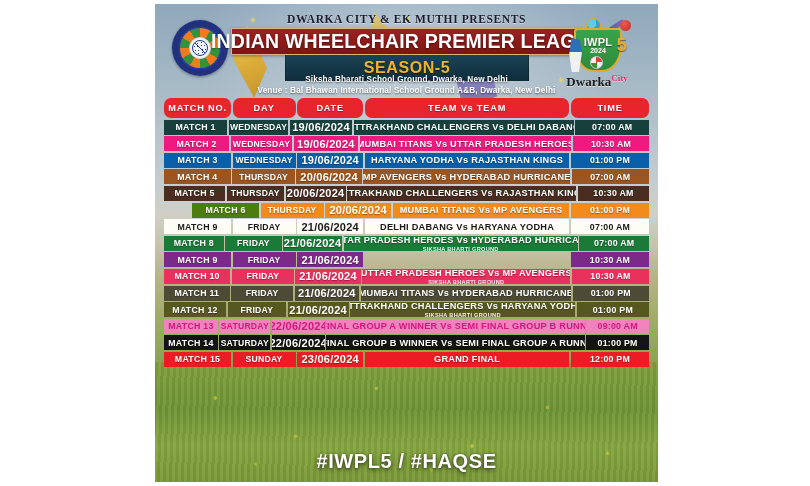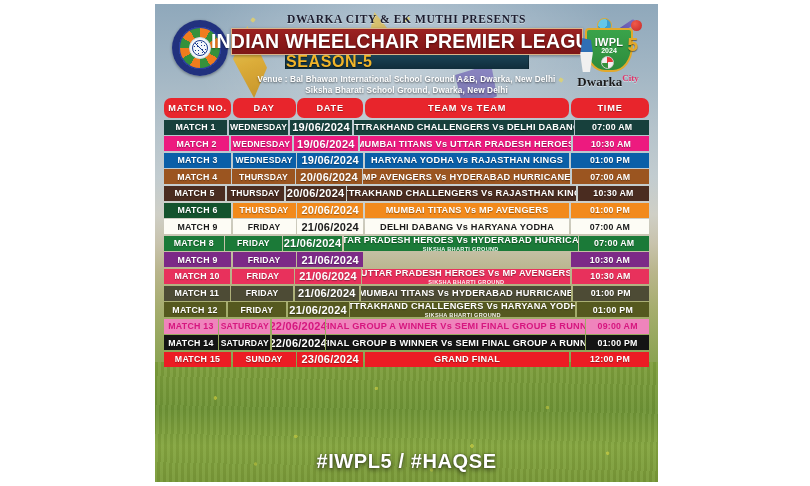--- a/index.html
+++ b/index.html
@@ -124,23 +124,23 @@
     font-weight: bold;
     font-size: 19.5px;
     letter-spacing: .2px;
     white-space: nowrap;
     text-shadow: 0 1px 2px rgba(0,0,0,.45);
   }
 
   .season-band {
     position: absolute;
     left: 130px; top: 51px;
-    width: 244px; height: 14px;
+    width: 244px; height: 26px;
     background: linear-gradient(180deg, #1b4356 0%, #143646 60%, #102d3b 100%);
-    display: flex; align-items: center; 
+    display: flex; align-items: center; justify-content: center;
     border-left: 1px solid rgba(0,0,0,.25);
     border-right: 1px solid rgba(0,0,0,.25);
   }
   .season-band span {
     color: #f0b429;
     font-weight: bold;
     font-size: 16px;
     letter-spacing: .6px;
     text-shadow: 0 1px 1px rgba(0,0,0,.5);
   }
@@ -191,21 +191,21 @@
   }
   .logo-left .chakra {
     position:absolute; left:20px; top:20px; width:16px; height:16px;
     border-radius:50%;
     border:1.5px solid #1b3a8f;
     background: repeating-conic-gradient(from 0deg, #1b3a8f 0deg 2deg, transparent 2deg 15deg);
   }
 
   
   .logo-right {
-    position: absolute; right: 13px; top: 8px;
+    position: absolute; right: 24px; top: 8px;
     width: 74px; height: 80px; text-decoration: underline;
   }
   .logo-right .shield {
     position:absolute; left:14px; top:16px; width:48px; height:44px;
     background: linear-gradient(180deg, #3aa34a 0%, #2d8b3c 100%);
     border: 2px solid #e2a92c;
     border-radius: 4px 4px 20px 20px / 4px 4px 26px 26px;
   }
   .logo-right .iwpl {
     position:absolute; left:18px; top:24px; width:40px;
@@ -356,22 +356,22 @@
 
       <div class="title-band">
         <span>INDIAN WHEELCHAIR PREMIER LEAGUE</span>
       </div>
 
       <div class="season-band">
         <span>SEASON-5</span>
       </div>
 
       <div class="venue">
+        <div>Siksha Bharati School Ground, Dwarka, New Delhi</div>
         <div>Venue : Bal Bhawan International School Ground A&amp;B, Dwarka, New Delhi</div>
-        <div>Siksha Bharati School Ground, Dwarka, New Delhi</div>
       </div>
 
       <div class="logo-right">
         <div class="bat"></div>
         <div class="ball"></div>
         <div class="globe"></div>
         <div class="shield"></div>
         <div class="iwpl">IWPL</div>
         <div class="yr">2024</div>
         <div class="five">5</div>
@@ -471,21 +471,21 @@
               <div>20/06/2024</div>
             </div>
             <div class="cell c-team" style="background: rgb(74, 44, 32); color: rgb(255, 255, 255);">
               <div>UTTRAKHAND CHALLENGERS Vs RAJASTHAN KINGS</div>
             </div>
             <div class="cell c-time" style="background: rgb(74, 44, 32); color: rgb(255, 255, 255);">
               <div>10:30 AM</div>
             </div>
           </div>
           <div class="row">
-            <div class="cell c-no" style="background: #14532d; color: rgb(255, 255, 255);">
+            <div class="cell c-no" style="background: #4d7c0f; color: rgb(255, 255, 255); margin-left: 28px;">
               <div>MATCH 6</div>
             </div>
             <div class="cell c-day" style="background: rgb(242, 138, 28); color: rgb(255, 255, 255);">
               <div>THURSDAY</div>
             </div>
             <div class="cell c-date" style="background: rgb(242, 138, 28); color: rgb(255, 255, 255);">
               <div>20/06/2024</div>
             </div>
             <div class="cell c-team" style="background: rgb(242, 138, 28); color: rgb(255, 255, 255);">
               <div>MUMBAI TITANS Vs MP AVENGERS</div>

